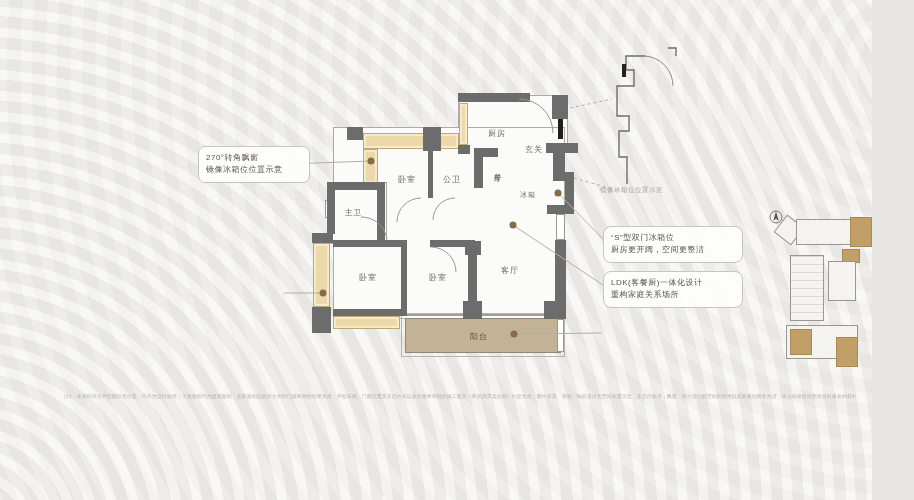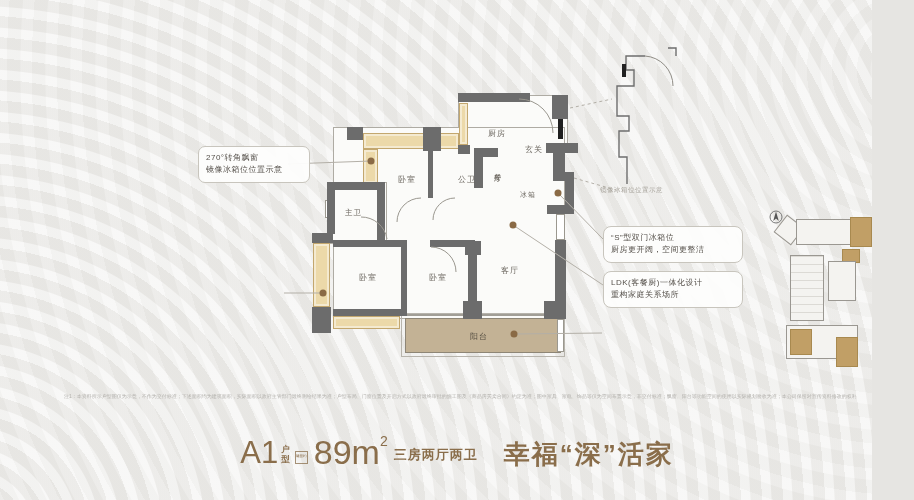--- a/index.html
+++ b/index.html
@@ -96,21 +96,21 @@
     <div class="w" style="left:312px;top:307px;width:19px;height:26px;"></div>
     <div class="w" style="left:333px;top:309px;width:69px;height:7px;"></div>
 
     <div class="balc-outer" style="left:401px;top:313px;width:164px;height:44px;"></div>
     <div class="slider" style="left:405px;top:314px;width:156px;height:2px;"></div>
     <div class="balc" style="left:405px;top:318px;width:156px;height:35px;"></div>
 
     <div class="lbl" style="left:488px;top:128px;">厨房</div>
     <div class="lbl" style="left:525px;top:144px;">玄关</div>
     <div class="lbl" style="left:398px;top:174px;">卧室</div>
-    <div class="lbl" style="left:458px;top:174px;">公卫</div>
+    <div class="lbl" style="left:443px;top:174px;">公卫</div>
     <div class="lbl vert" style="left:492px;top:167px;font-size:7.5px;">餐厅</div>
     <div class="lbl" style="left:520px;top:190px;font-size:7px;">冰箱</div>
     <div class="lbl" style="left:345px;top:208px;font-size:7.5px;">主卫</div>
     <div class="lbl" style="left:359px;top:272px;">卧室</div>
     <div class="lbl" style="left:429px;top:272px;">卧室</div>
     <div class="lbl" style="left:501px;top:265px;">客厅</div>
     <div class="lbl" style="left:470px;top:331px;color:#564f42;">阳台</div>
   </div>
 
   <svg class="overlay" width="914" height="500" viewBox="0 0 914 500">
@@ -169,25 +169,14 @@
     <div class="sp-unit" style="left:80px;top:46px;width:18px;height:14px;"></div>
     <div class="sp-block sp-grid" style="left:28px;top:52px;width:34px;height:66px;"></div>
     <div class="sp-block" style="left:66px;top:58px;width:28px;height:40px;"></div>
     <div class="sp-block" style="left:24px;top:122px;width:72px;height:34px;"></div>
     <div class="sp-unit" style="left:28px;top:126px;width:22px;height:26px;"></div>
     <div class="sp-unit" style="left:74px;top:134px;width:22px;height:30px;"></div>
   </div>
 
   <div class="disclaimer">注1：本资料所示户型图仅为示意，不作为交付标准；下述面积均为建筑面积，实际面积以政府主管部门最终测绘结果为准；户型布局、门窗位置及开启方式以政府最终审批的施工图及《商品房买卖合同》约定为准；图中家具、家电、饰品等仅为空间布置示意，非交付标准；飘窗、阳台等功能空间的使用以实际规划验收为准；本公司保留对宣传资料修改的权利，敬请留意最新资料。</div>
 
-  <div class="headline">
-    <span class="hl-plan">A1</span>
-    <span class="hl-stack">
-      <span>户</span>
-      <span>型</span>
-    </span>
-    <span class="hl-badge">建面约</span>
-    <span class="hl-area"><span>89m</span><sup class="hl-sup">2</sup></span>
-    <span class="hl-desc">三房两厅两卫</span>
-    <span class="hl-slogan">幸福“深”活家</span>
-  </div>
 
 </div>
 
 </body></html>

